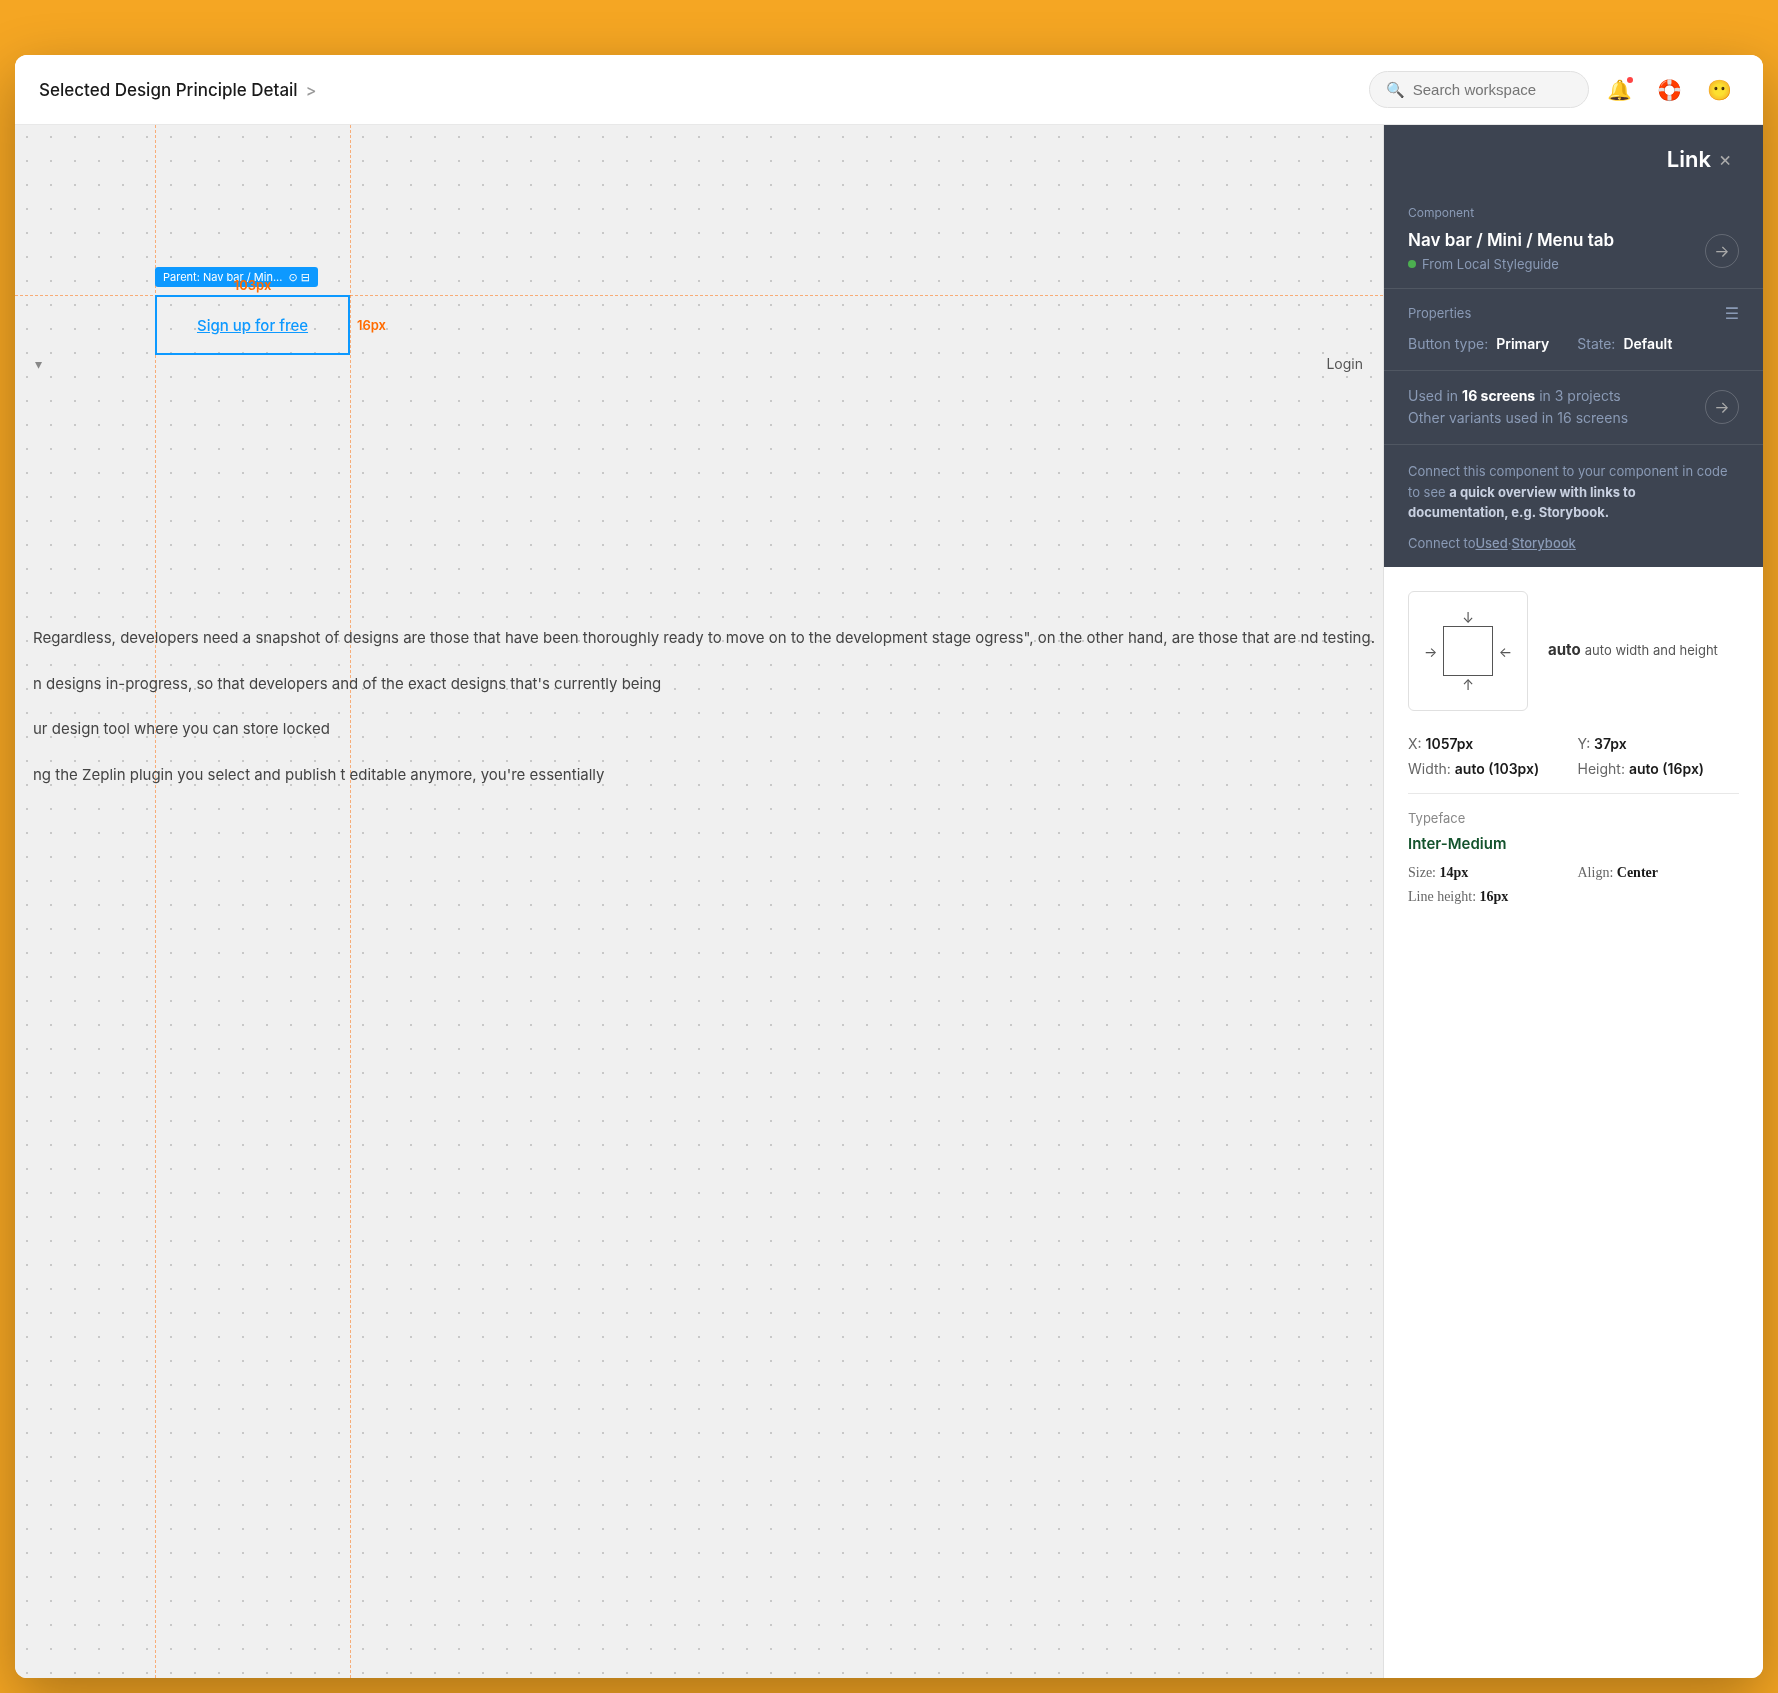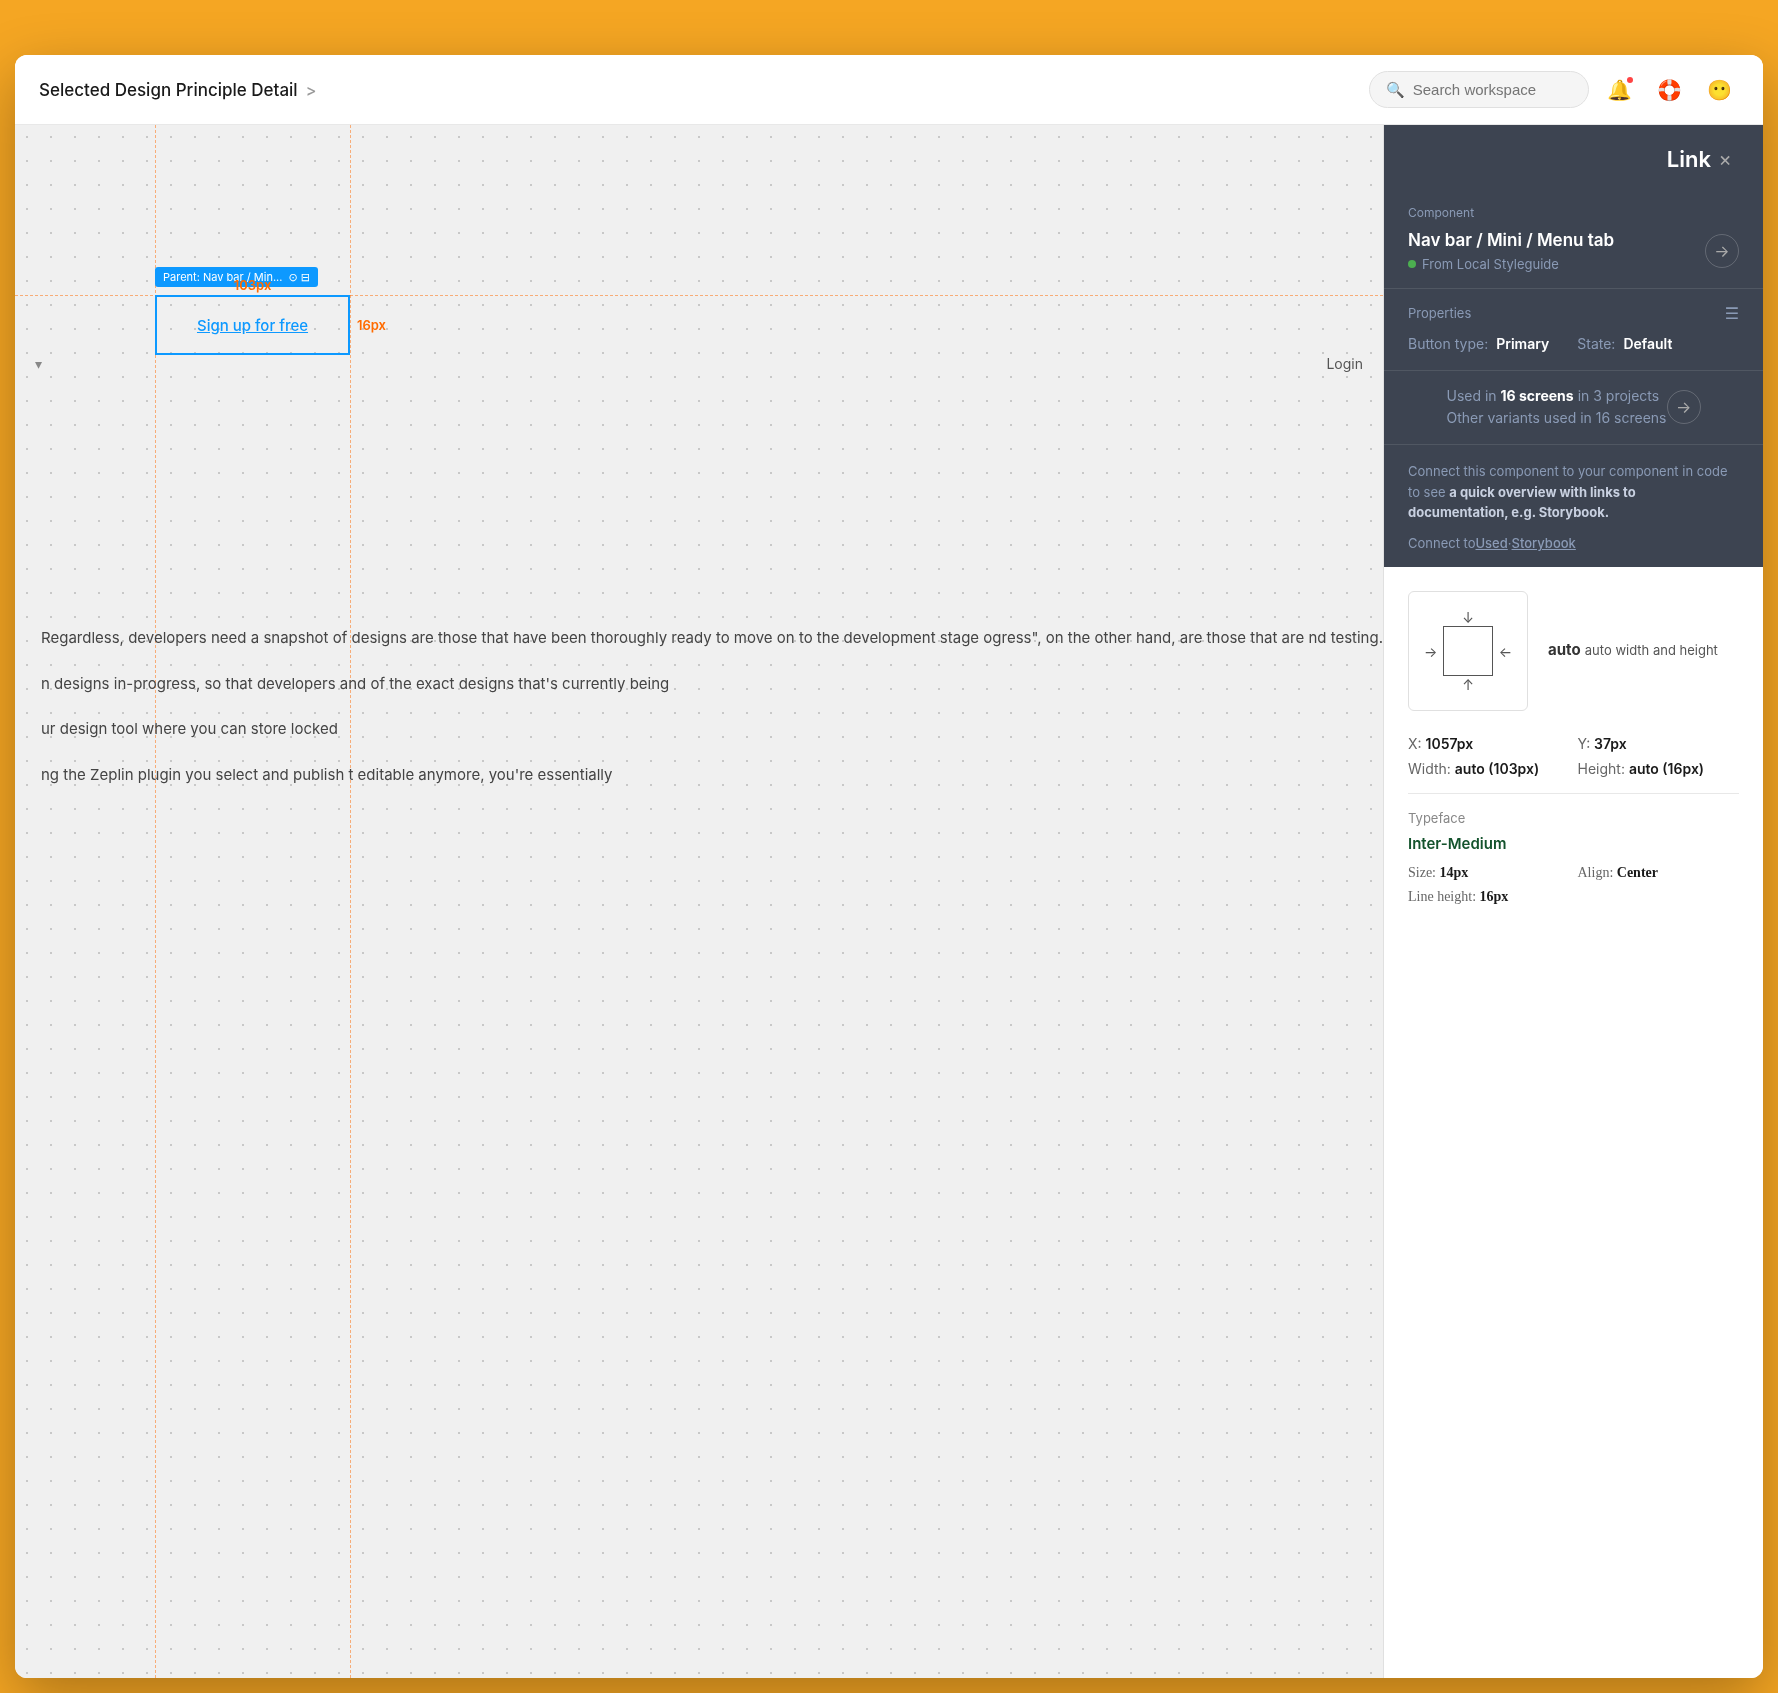--- a/index.html
+++ b/index.html
@@ -244,21 +244,21 @@
     .nav-login {
       color: #555;
       font-size: 14px;
       margin-left: auto;
     }
 
     
     .canvas-text {
       position: absolute;
       top: 500px;
-      left: 16px;
+      left: 8px;
       right: 0;
       padding: 0 0 0 10px;
       color: #444;
       font-size: 15px;
       line-height: 1.7;
     }
 
     .canvas-text p {
       margin-bottom: 20px;
     }
@@ -399,21 +399,21 @@
       color: #fff;
       font-weight: 600;
     }
 
     
     .usage-section {
       padding: 14px 24px;
       border-bottom: 1px solid rgba(255,255,255,0.1);
       display: flex;
       align-items: center;
-      justify-content: center;
+      justify-content: space-between;
     }
 
     .usage-text {
       font-size: 14px;
       color: #8a9ab5;
       line-height: 1.6;
     }
 
     .usage-text strong {
       color: #fff;

